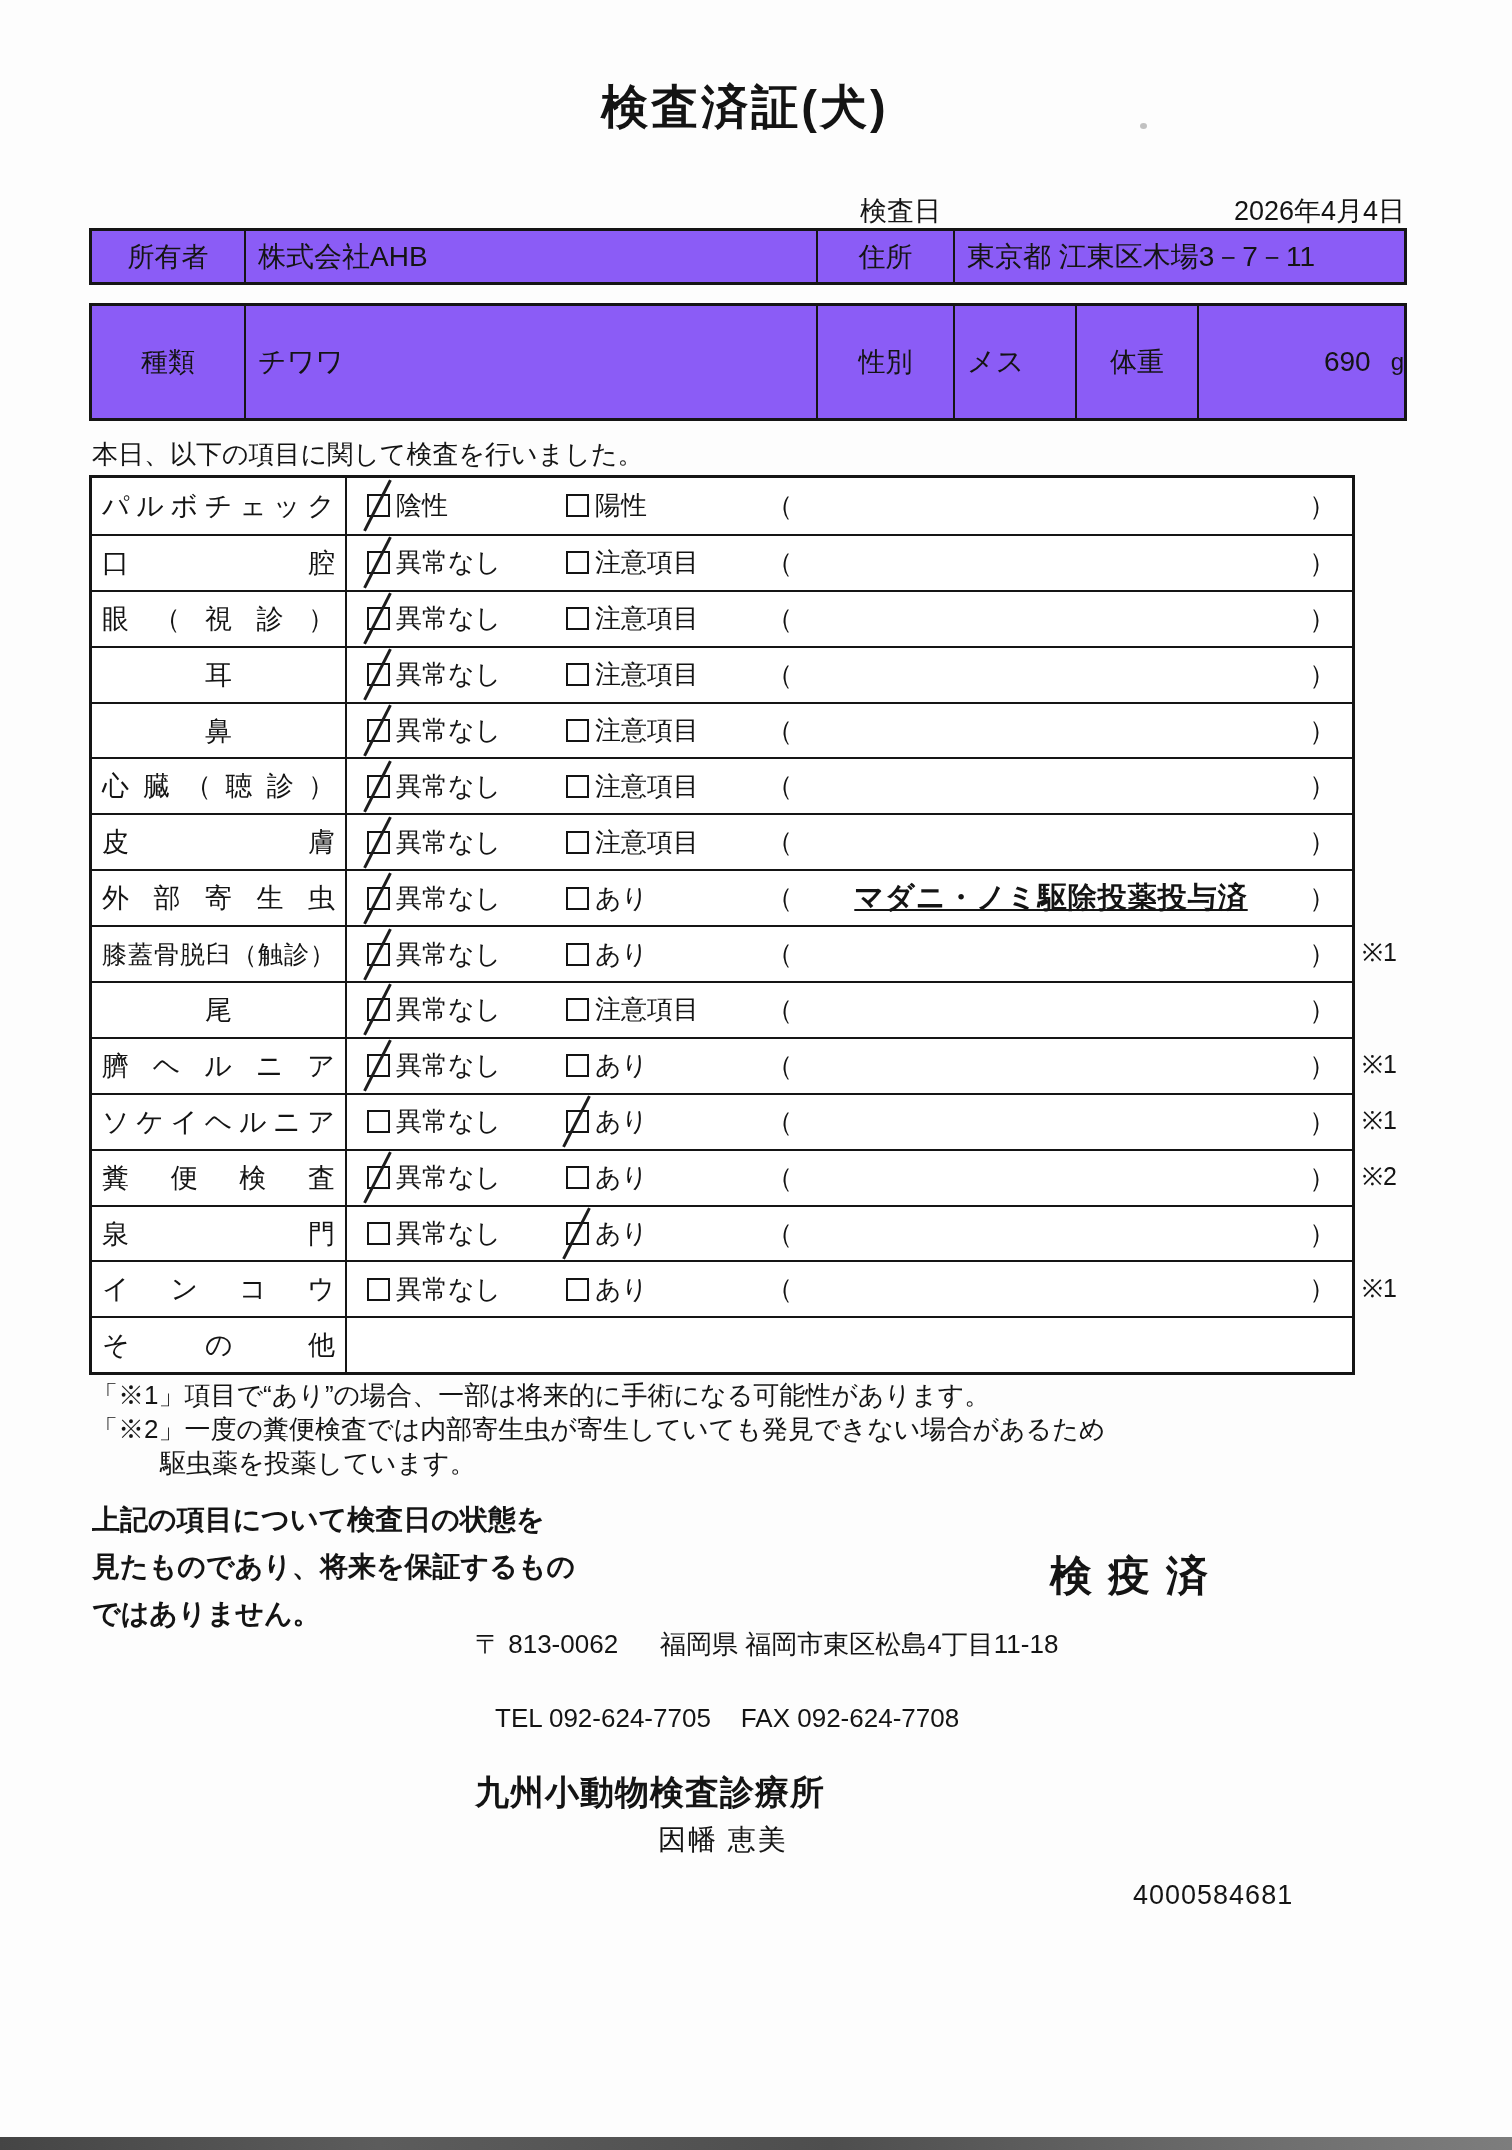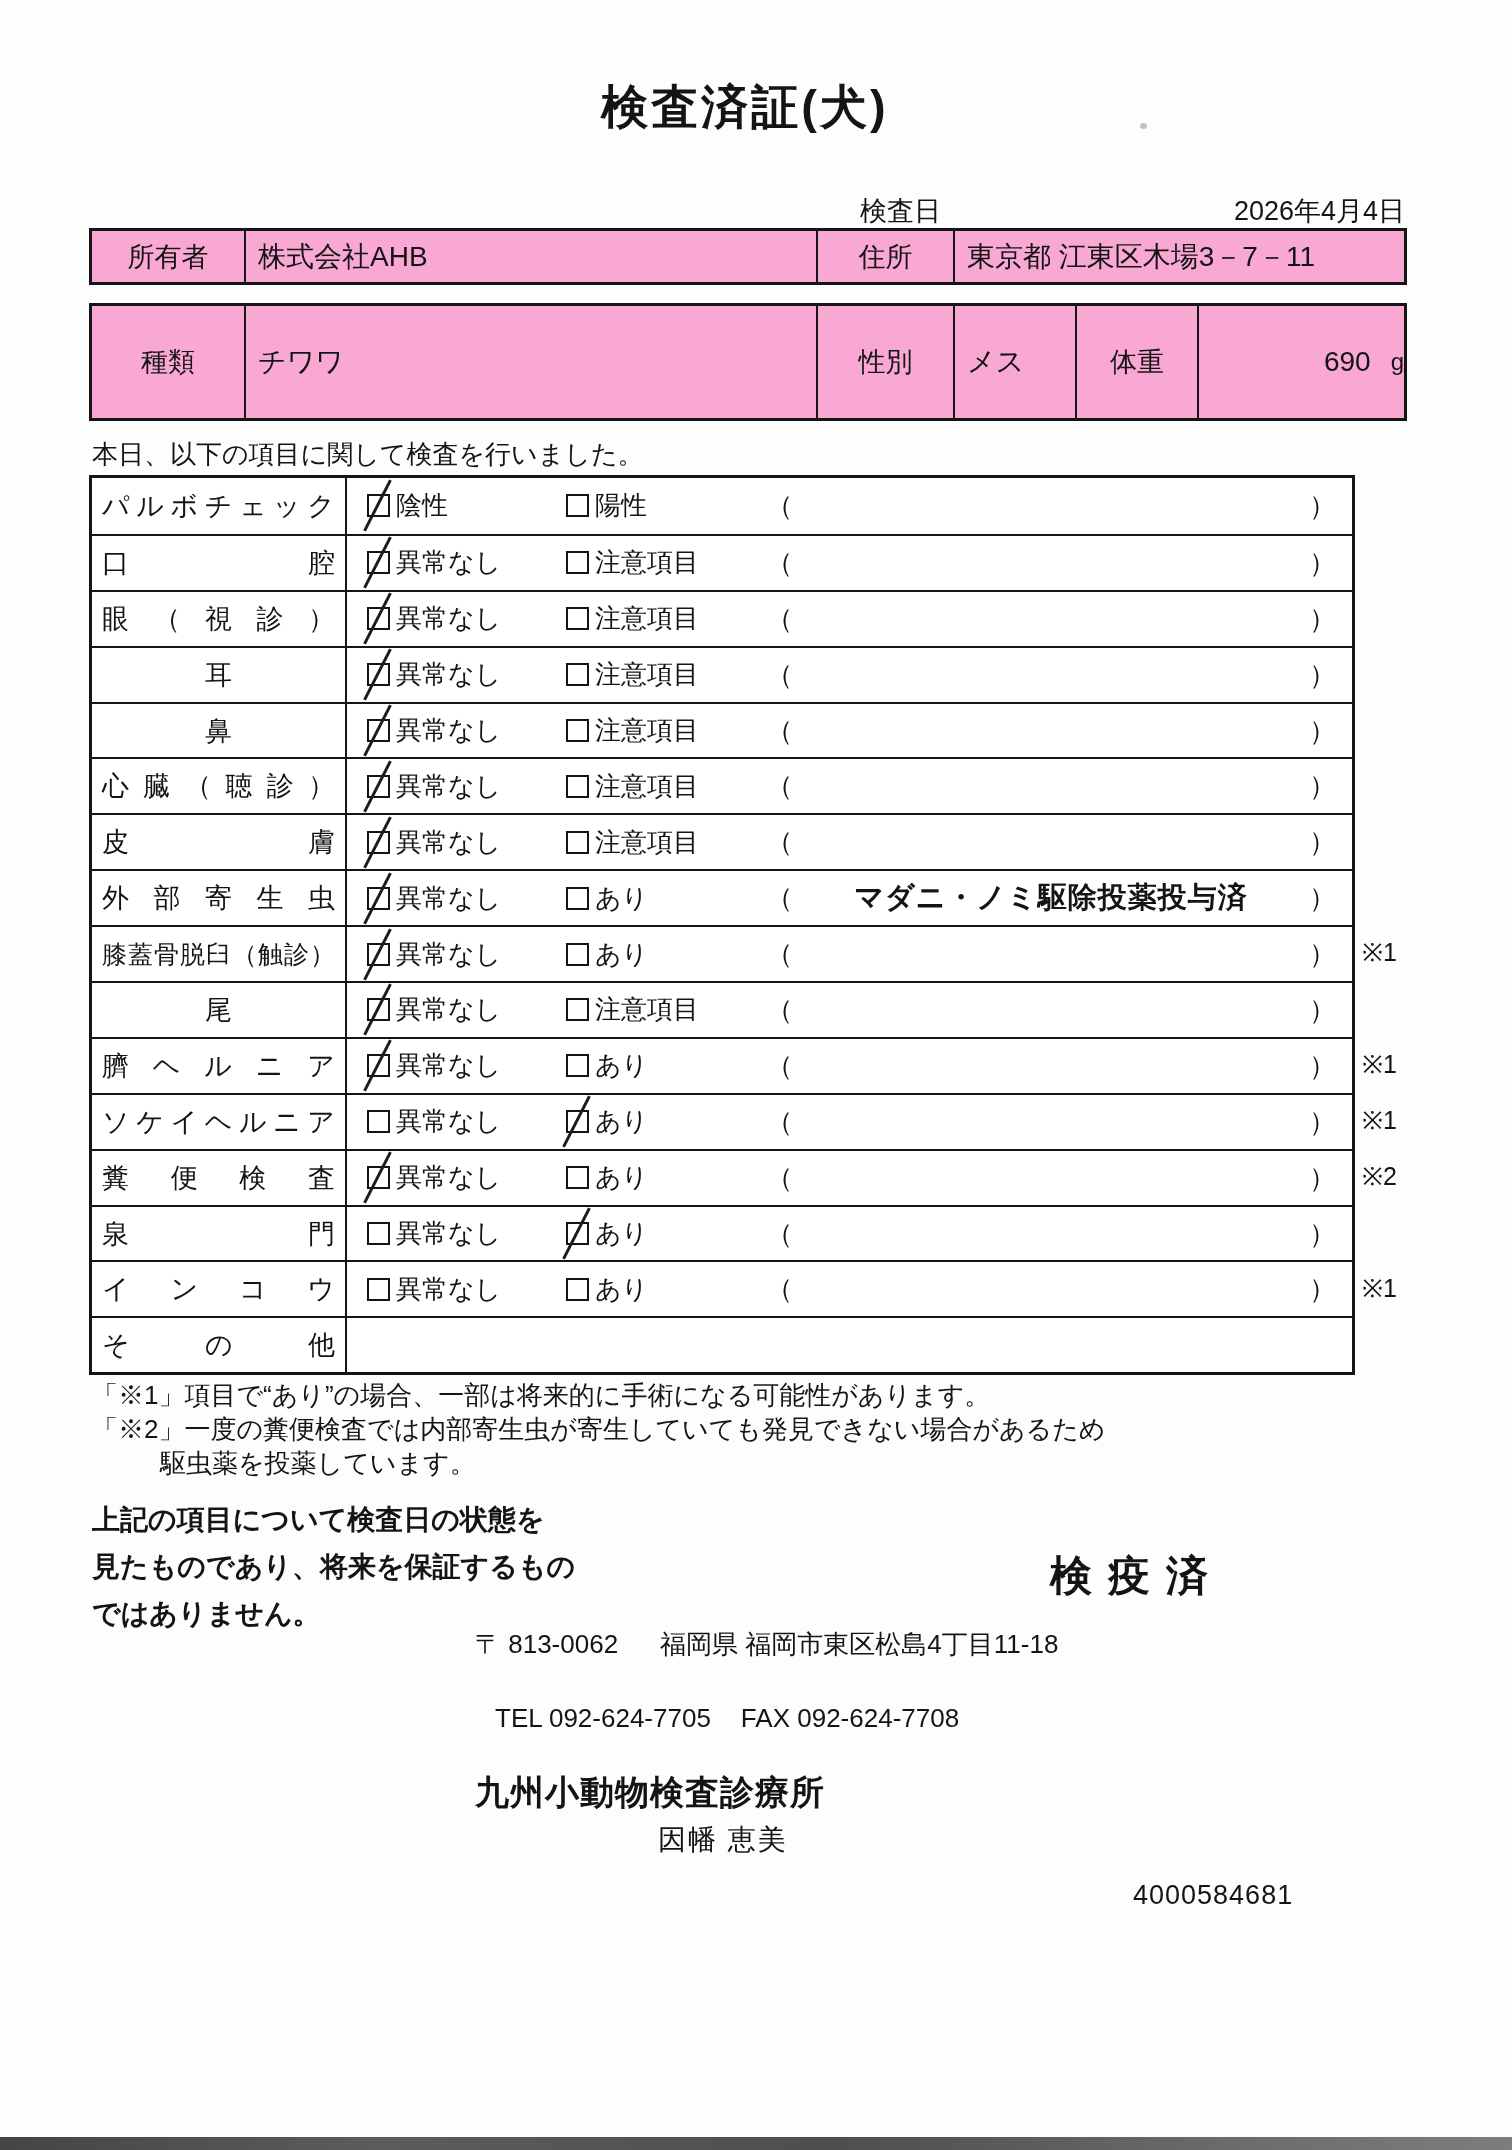--- a/index.html
+++ b/index.html
@@ -20,21 +20,21 @@
     font-size:47px; font-weight:700; letter-spacing:3px;
   }
   .date-row { top:193px; left:0; width:1512px; height:36px; font-size:27px; }
   .date-label { position:absolute; left:860px; top:0; }
   .date-value { position:absolute; left:1190px; top:0; width:215px; text-align:right; }
 
   
   .info-table {
     left:89px; width:1318px;
     border:3px solid #151515;
-    background:#f9a8d4;
+    background:#8b5cf6;
     box-sizing:border-box;
     display:flex; flex-direction:column;
   }
   .owner-table { top:228px; height:57px; }
   .pet-table   { top:303px; height:118px; }
   .irow { display:flex; flex:1; min-height:0; }
   .irow + .irow { border-top:2.5px solid #151515; }
   .icell {
     display:flex; align-items:center;
     box-sizing:border-box; overflow:hidden; white-space:nowrap;
@@ -92,21 +92,21 @@
     left:7px; top:-19px; width:3px; height:57px;
     background:#1c1c1c;
     transform:rotate(27deg);
   }
   .olabel { font-size:26px; white-space:nowrap; }
   .paren-open { font-size:27px; flex:none; }
   .paren-close { font-size:27px; flex:none; margin-right:16px; }
   .paren-content {
     flex:1; text-align:center;
     font-size:29px; font-weight:700; letter-spacing:1px;
-    white-space:nowrap; overflow:hidden;
+    white-space:nowrap; overflow:hidden;text-decoration:underline;
   }
   .note-marks { left:1362px; top:475px; width:80px; height:900px; }
   .note-mark { position:absolute; left:0; font-size:25px; white-space:nowrap; }
 
   
   .footnotes { left:92px; top:1378px; font-size:26px; line-height:34px; white-space:nowrap; }
   .fn-indent { padding-left:68px; }
   .disclaimer { left:92px; top:1496px; font-size:28px; font-weight:700; line-height:47px; white-space:nowrap; }
   .stamp { left:1050px; top:1548px; font-size:42px; font-weight:600; letter-spacing:16px; white-space:nowrap; }
   .postal-line { left:475px; top:1627px; font-size:26px; white-space:nowrap; }

